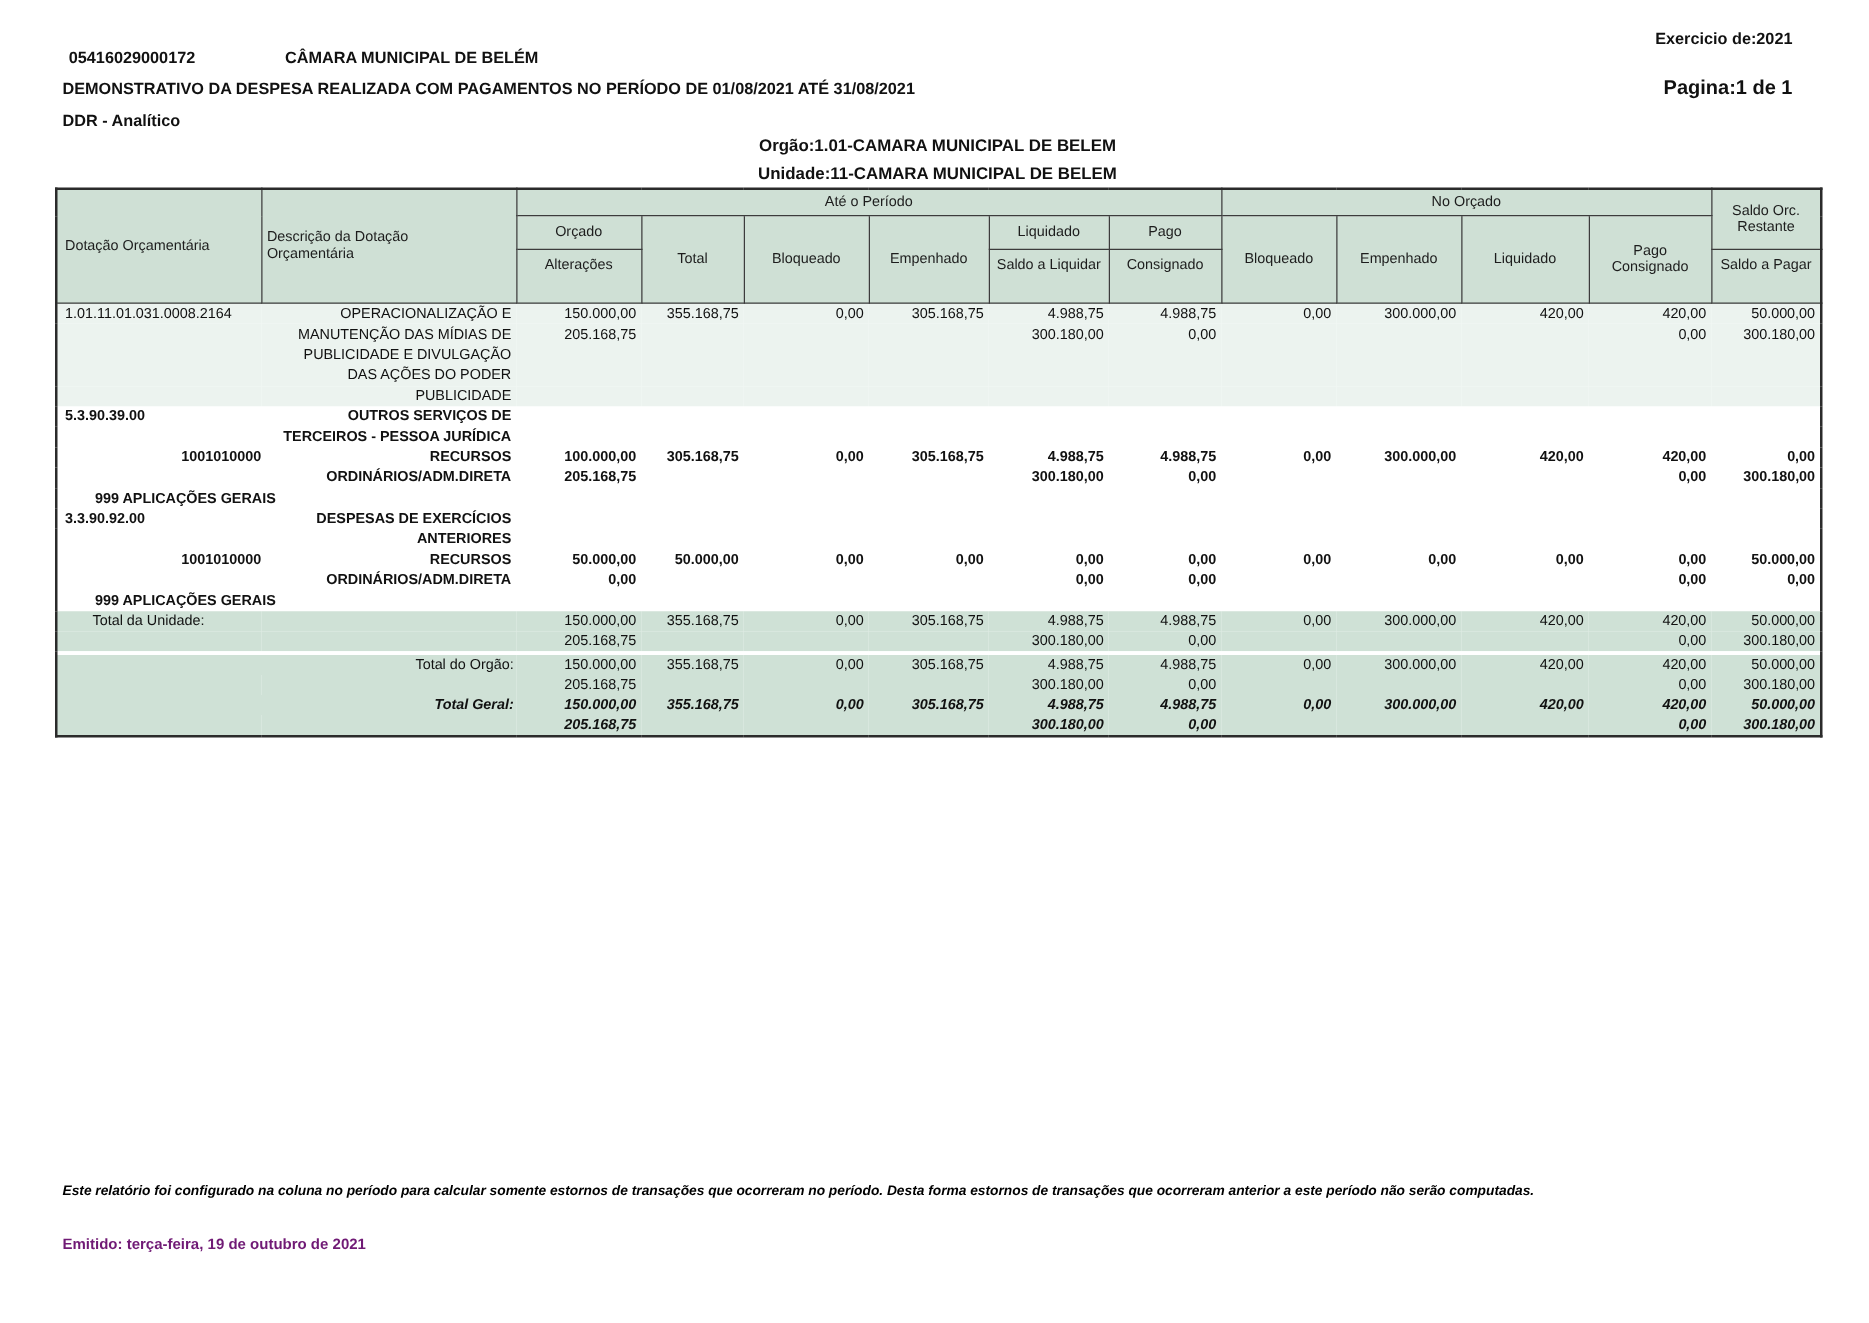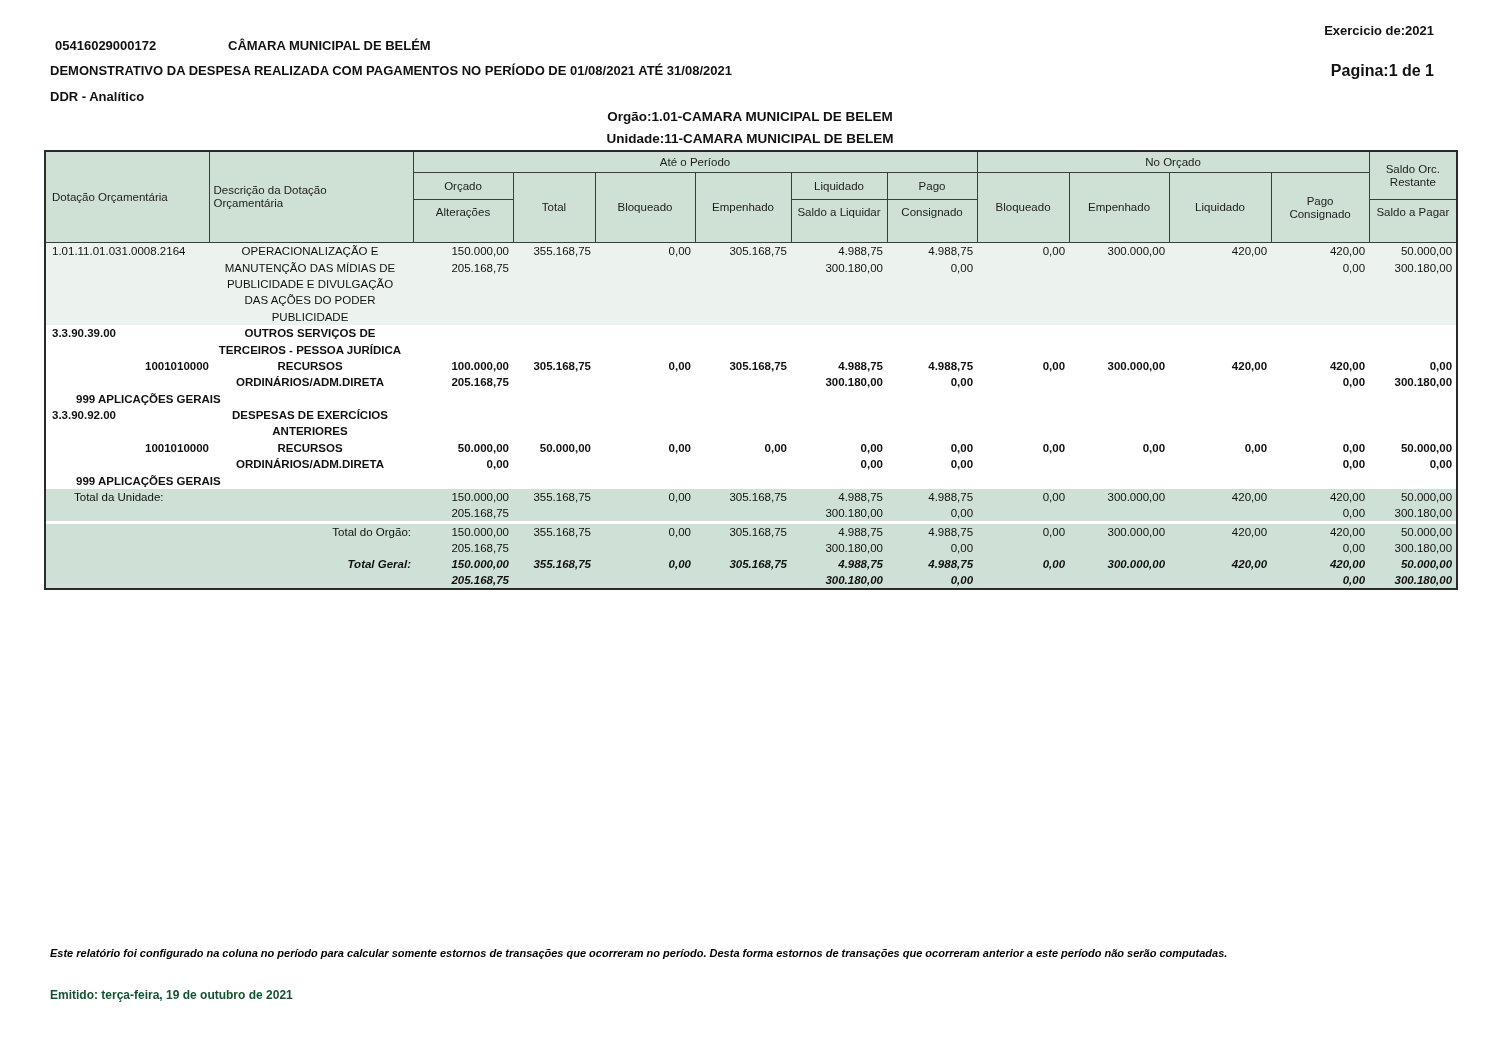--- a/index.html
+++ b/index.html
@@ -37,31 +37,31 @@
   
   tr.line td{
     height:16.4px;font-size:11.5px;line-height:16px;vertical-align:middle;
     padding:0 4px 0 2px;white-space:nowrap;border:none;color:#111;
   }
   tr.line td.c1{text-align:left;padding-left:6px;}
   tr.line td.c1.right{text-align:right;padding-right:0;padding-left:0;}
   tr.line td.c1.indent{padding-left:30px;}
   tr.line td.c1.indent2{padding-left:28px;}
   tr.line td.c1.span-right{text-align:right;padding-right:2px;}
-  tr.line td.c2{text-align:center;padding-left:2px;margin-top:37px;}
+  tr.line td.c2{text-align:right;padding-left:2px;margin-top:37px;}
   tr.line td.num{text-align:right;}
   tr.light td{background:var(--row-light);}
   tr.bold td{font-weight:bold;}
   tr.total td{background:var(--total-green);height:16px;}
   tr.total.bold td{font-weight:bold;font-style:italic;}
   td.gapcell{height:3px;background:#fff;padding:0;border:none;}
 
   
   .note{left:50px;top:947px;font-size:11px;font-style:italic;font-weight:600;color:#000;}
-  .emitido{left:50px;top:988px;font-size:12px;font-weight:bold;color:#14532d;}
+  .emitido{left:50px;top:988px;font-size:12px;font-weight:bold;color:#701a75;}
 </style>
 </head>
 <body style="--hdr-green: #cfe0d5; --total-green: #cfe1d6; --row-light: #ecf3ef;">
 
 <div class="abs code">05416029000172</div>
 <div class="abs entity">CÂMARA MUNICIPAL DE BELÉM</div>
 <div class="abs exercise">Exercicio de:2021</div>
 <div class="abs title">DEMONSTRATIVO DA DESPESA REALIZADA COM PAGAMENTOS NO PERÍODO DE 01/08/2021 ATÉ 31/08/2021</div>
 <div class="abs pageno">Pagina:1 de 1</div>
 <div class="abs ddr">DDR - Analítico</div>
@@ -181,21 +181,21 @@
         <td class="num"></td>
         <td class="num"></td>
         <td class="num"></td>
         <td class="num"></td>
         <td class="num"></td>
         <td class="num"></td>
         <td class="num"></td>
         <td class="num"></td>
       </tr>
       <tr class="line bold">
-        <td class="c1 ">3.3.90.39.00</td>
+        <td class="c1 ">5.3.90.39.00</td>
         <td class="c2">OUTROS SERVIÇOS DE</td>
         <td class="num"></td>
         <td class="num"></td>
         <td class="num"></td>
         <td class="num"></td>
         <td class="num"></td>
         <td class="num"></td>
         <td class="num"></td>
         <td class="num"></td>
         <td class="num"></td>

